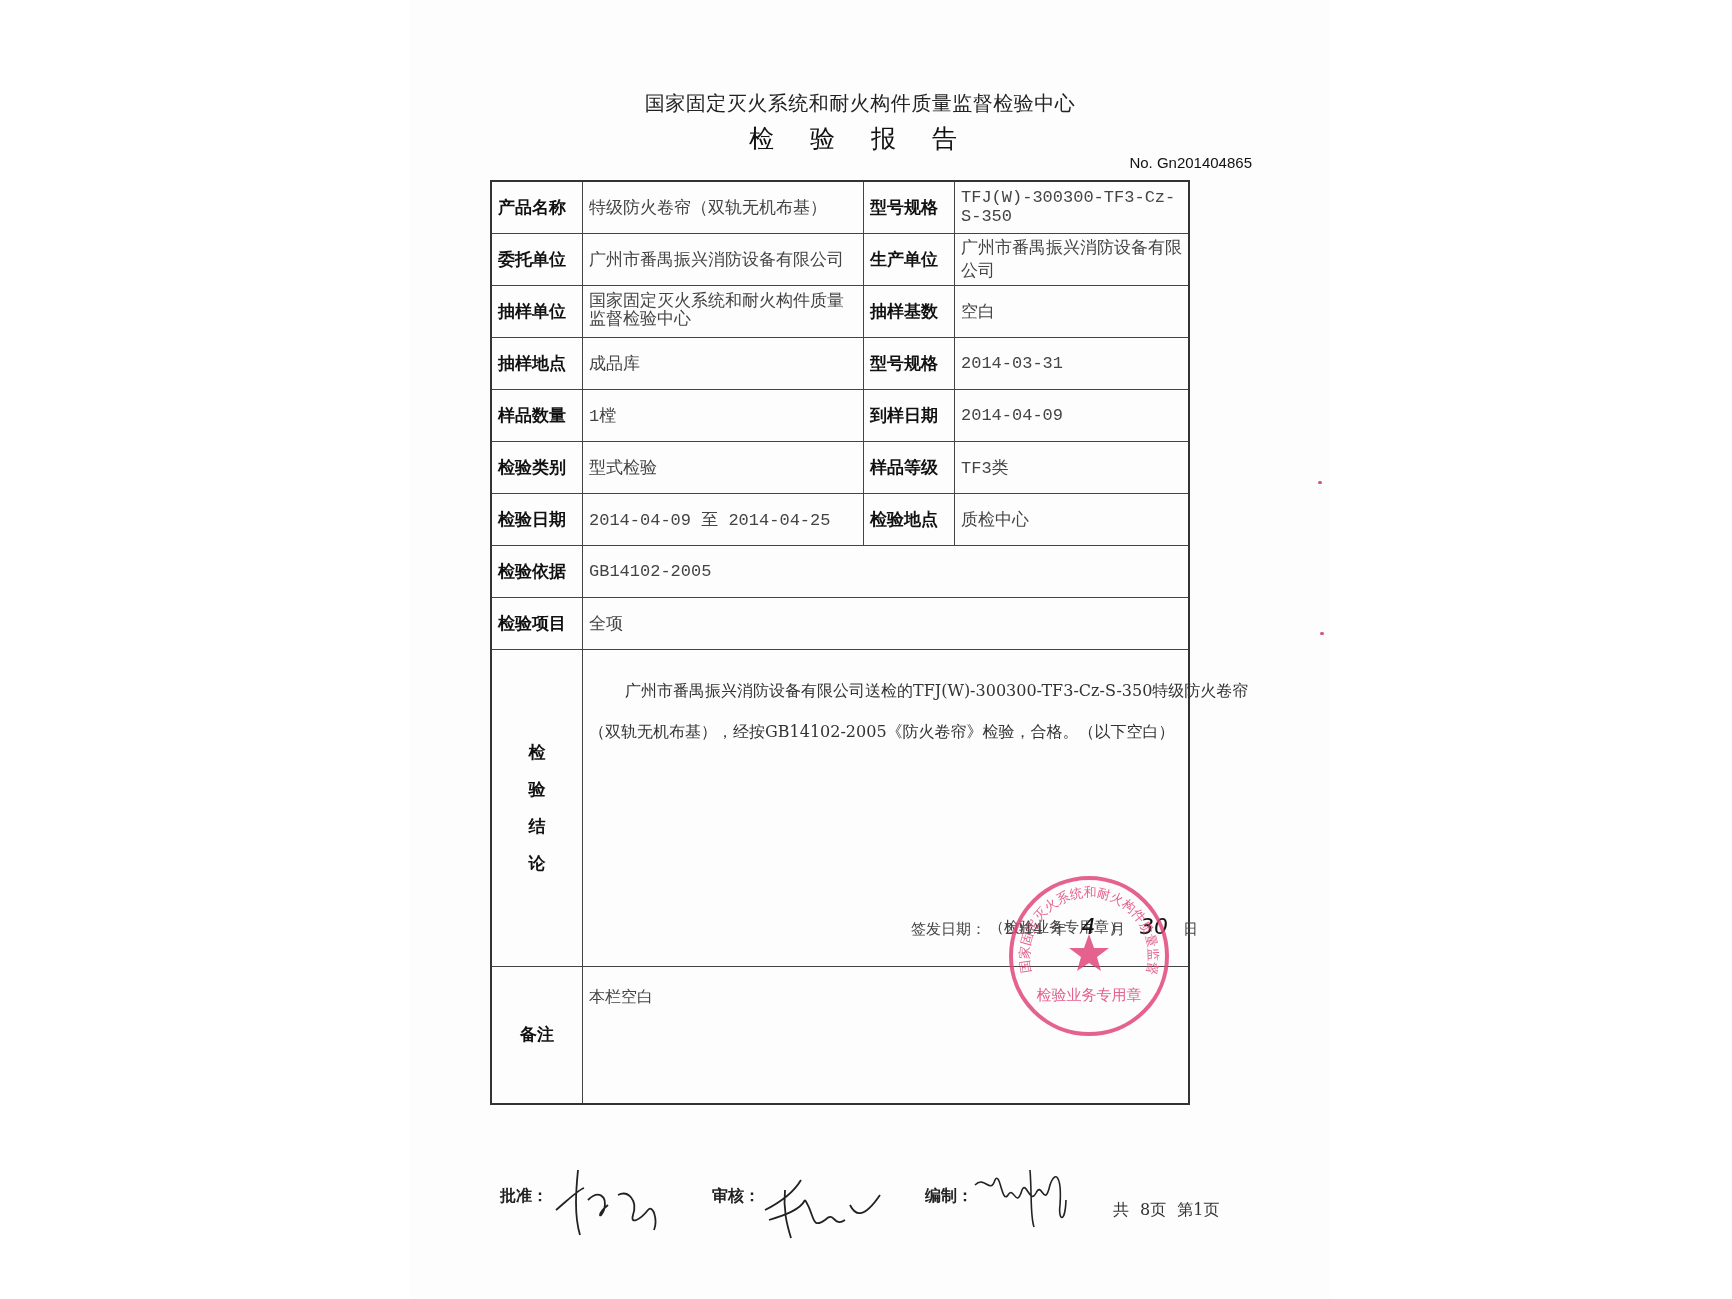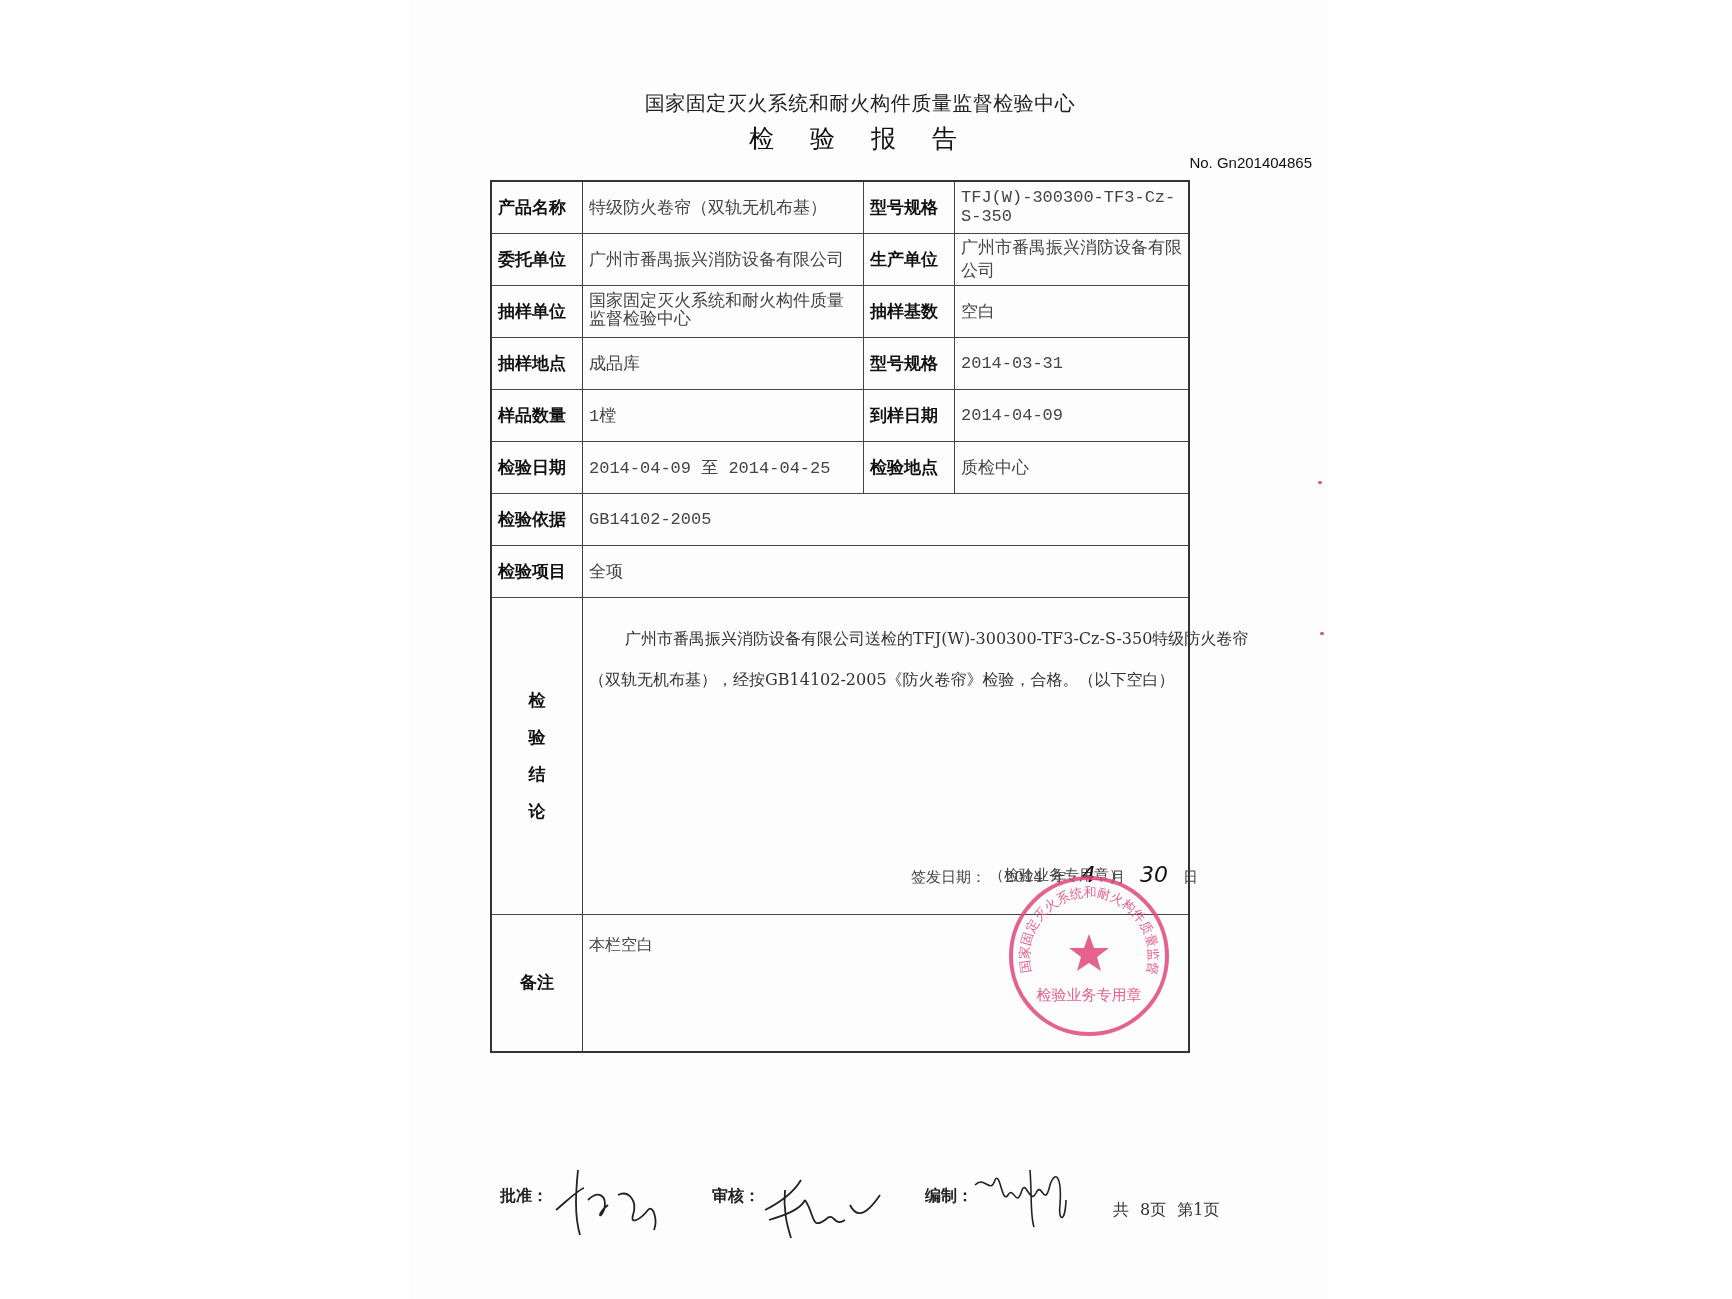--- a/index.html
+++ b/index.html
@@ -17,21 +17,21 @@
   }
   .org-title {
     position: absolute; left: 490px; top: 90px; width: 740px;
     text-align: center; font-size: 20px; letter-spacing: 0.5px; color: #222;
   }
   .doc-title {
     position: absolute; left: 490px; top: 122px; width: 740px;
     text-align: center; font-size: 25px; letter-spacing: 14px; color: #111;
   }
   .report-no {
-    position: absolute; left: 1060px; top: 154px; width: 252px;
+    position: absolute; left: 1000px; top: 154px; width: 252px;
     text-align: right; font-size: 15px; font-family: "Liberation Sans", sans-serif; color: #111;
   }
   table.report {
     position: absolute; left: 490px; top: 180px; width: 700px;
     border-collapse: collapse;
     border: 2px solid #333;
   }
   table.report td {
     border: 1.5px solid #444;
     padding: 0 6px;
@@ -123,20 +123,26 @@
     <td class="lbl">抽样地点</td>
     <td class="val val1">成品库</td>
     <td class="lbl lbl2">型号规格</td>
     <td class="val">2014-03-31</td>
   </tr>
   <tr class="r">
     <td class="lbl">样品数量</td>
     <td class="val val1">1樘</td>
     <td class="lbl lbl2">到样日期</td>
     <td class="val">2014-04-09</td>
+  </tr>
+  <tr class="r">
+    <td class="lbl">检验类别</td>
+    <td class="val val1">型式检验</td>
+    <td class="lbl lbl2">样品等级</td>
+    <td class="val">TF3类</td>
   </tr>
   <tr class="r">
     <td class="lbl">检验日期</td>
     <td class="val val1">2014-04-09 至 2014-04-25</td>
     <td class="lbl lbl2">检验地点</td>
     <td class="val">质检中心</td>
   </tr>
   <tr class="r">
     <td class="lbl">检验依据</td>
     <td class="val" colspan="3">GB14102-2005</td>

